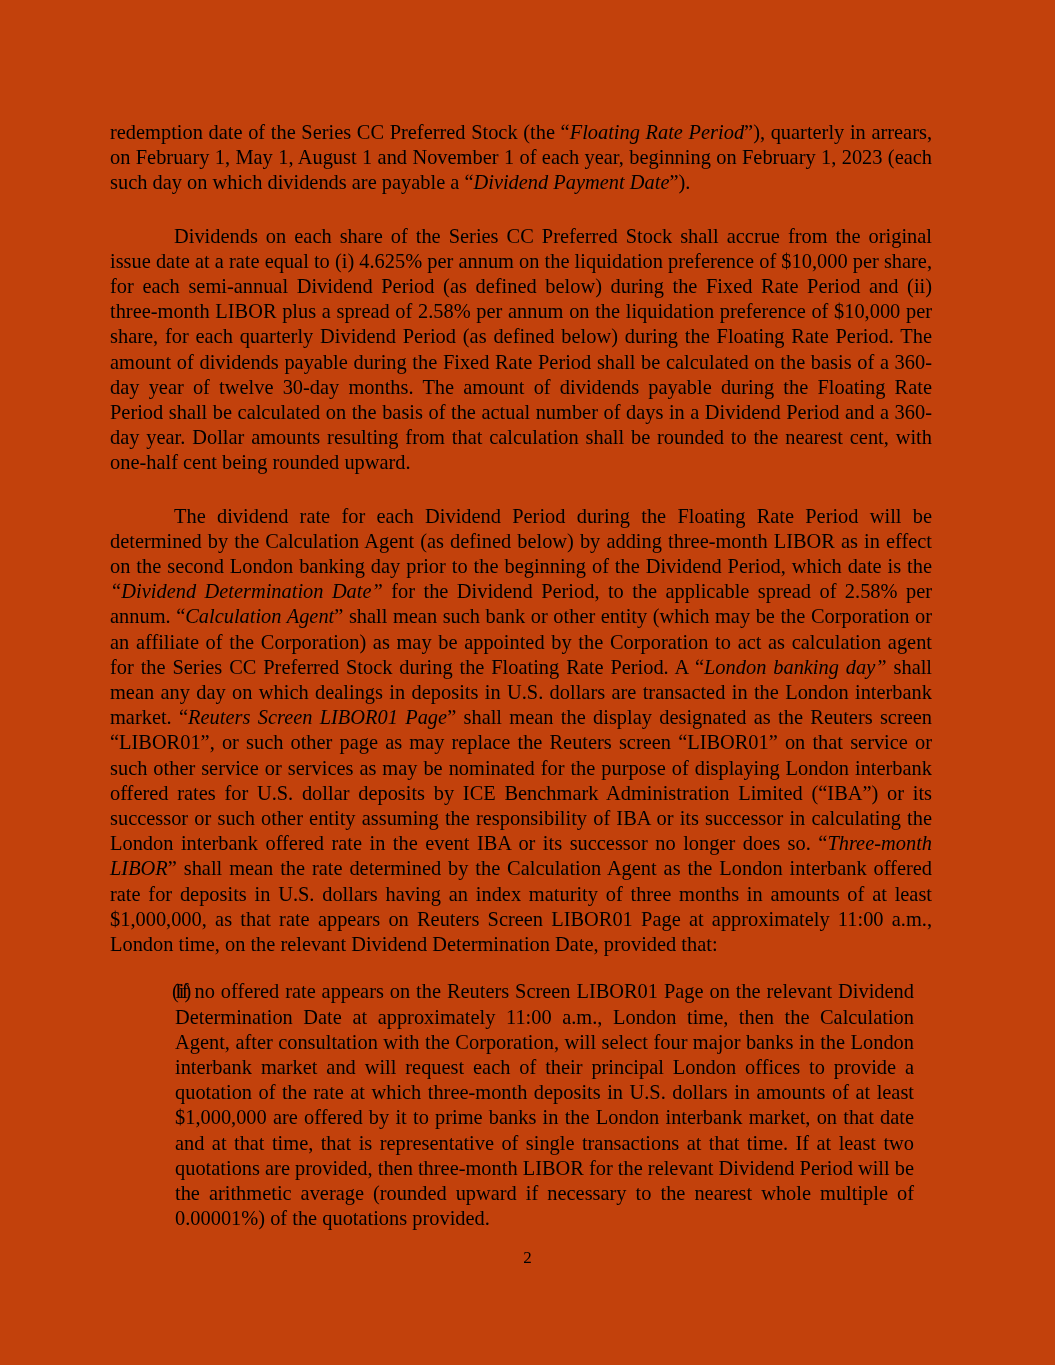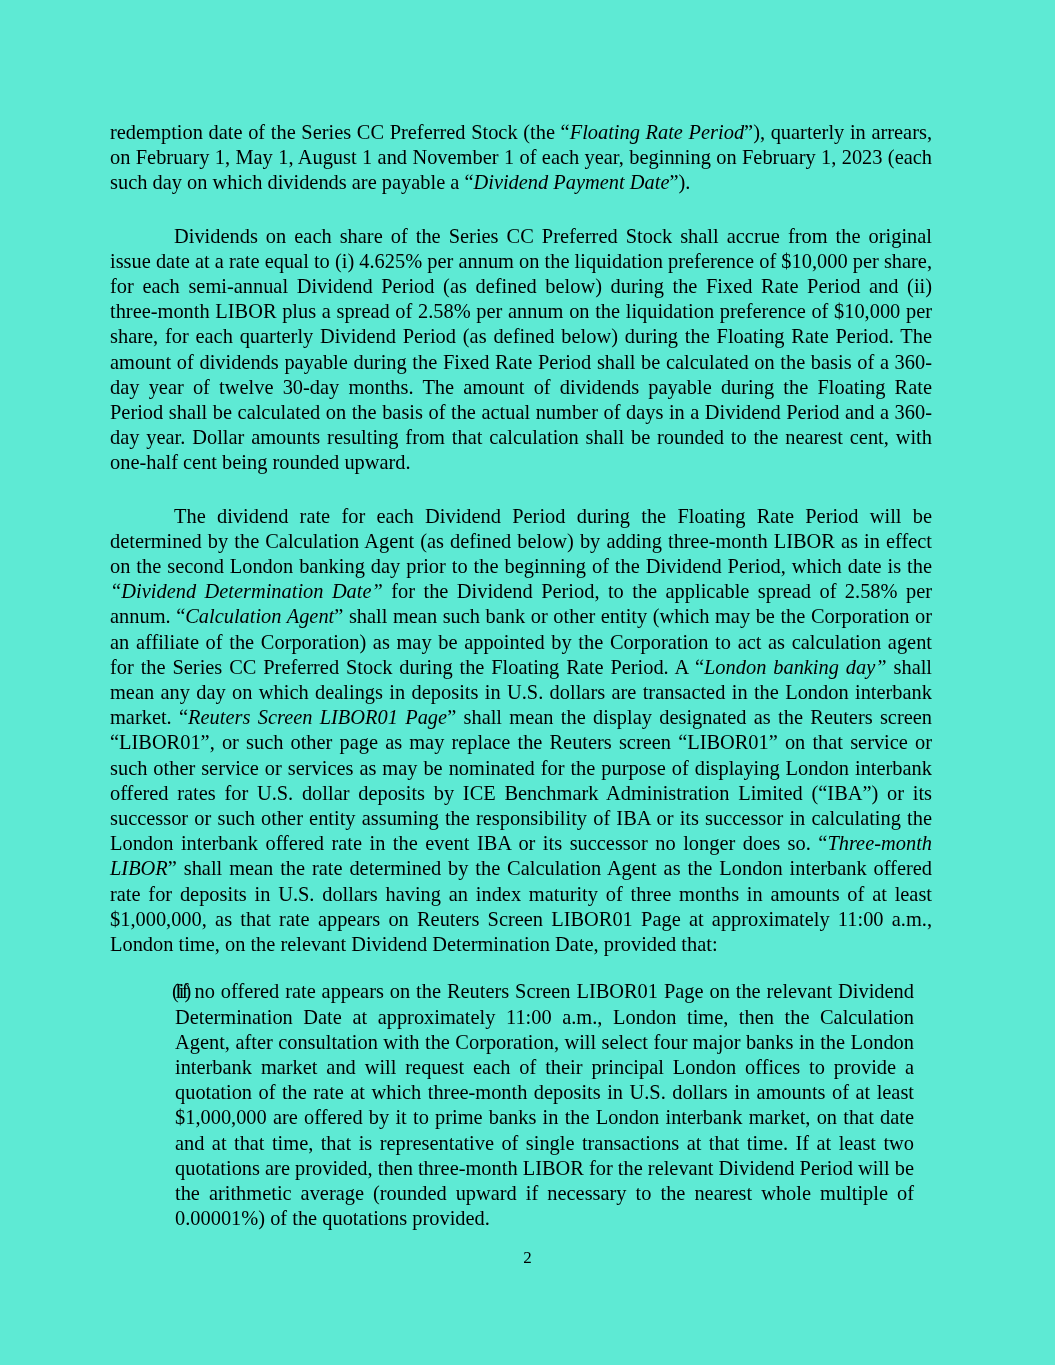--- a/index.html
+++ b/index.html
@@ -14,21 +14,21 @@
     color: #000000;
     position: relative;
     overflow: hidden;
   }
   .page {
     position: absolute;
     top: 0;
     left: 0;
     width: 1055px;
     height: 1365px;
-    background: #5eead4;
+    background: #c2410c;
   }
   .text-body {
     position: absolute;
     left: 110px;
     top: 120px;
     width: 822px;
   }
   p.para {
     margin: 0 0 22px 0;
     font-size: 20.4px;

